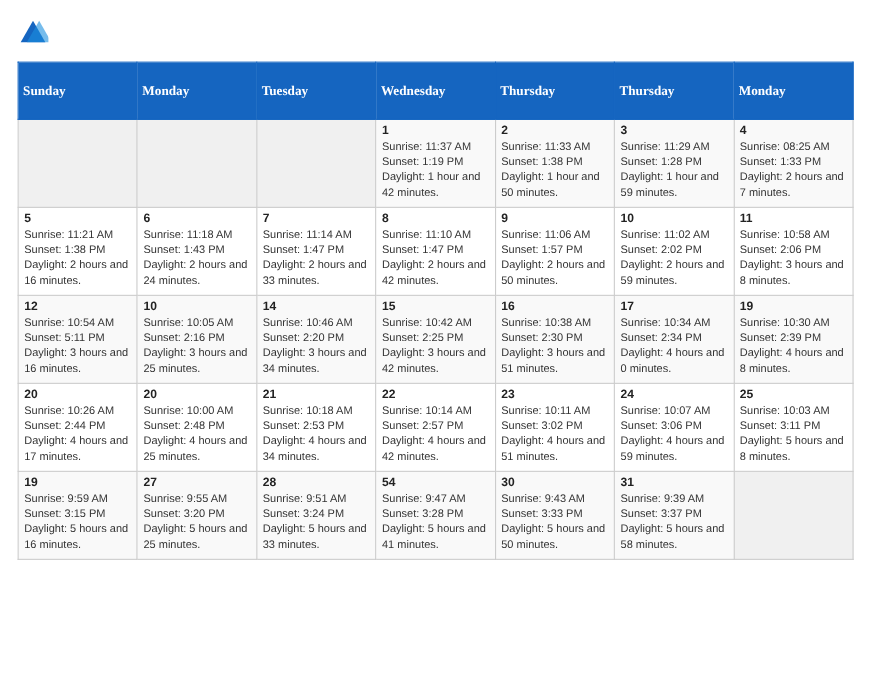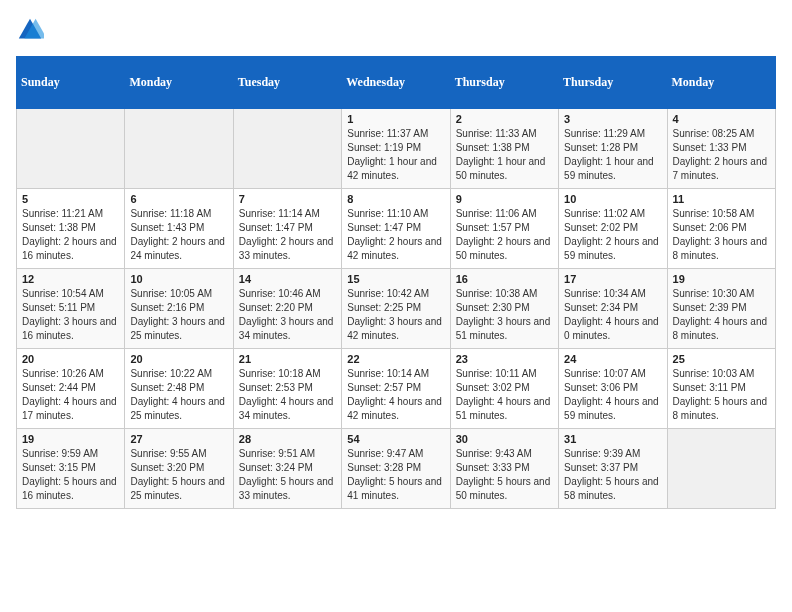--- a/index.html
+++ b/index.html
@@ -240,21 +240,21 @@
       </tr>
       <tr>
         <td>
           <span class="day-num">20</span>
           <div class="day-info">Sunrise: 10:26 AM
 Sunset: 2:44 PM
 Daylight: 4 hours and 17 minutes.</div>
         </td>
         <td>
           <span class="day-num">20</span>
-          <div class="day-info">Sunrise: 10:22 AM
+          <div class="day-info">Sunrise: 10:00 AM
 Sunset: 2:48 PM
 Daylight: 4 hours and 25 minutes.</div>
         </td>
         <td>
           <span class="day-num">21</span>
           <div class="day-info">Sunrise: 10:18 AM
 Sunset: 2:53 PM
 Daylight: 4 hours and 34 minutes.</div>
         </td>
         <td>

